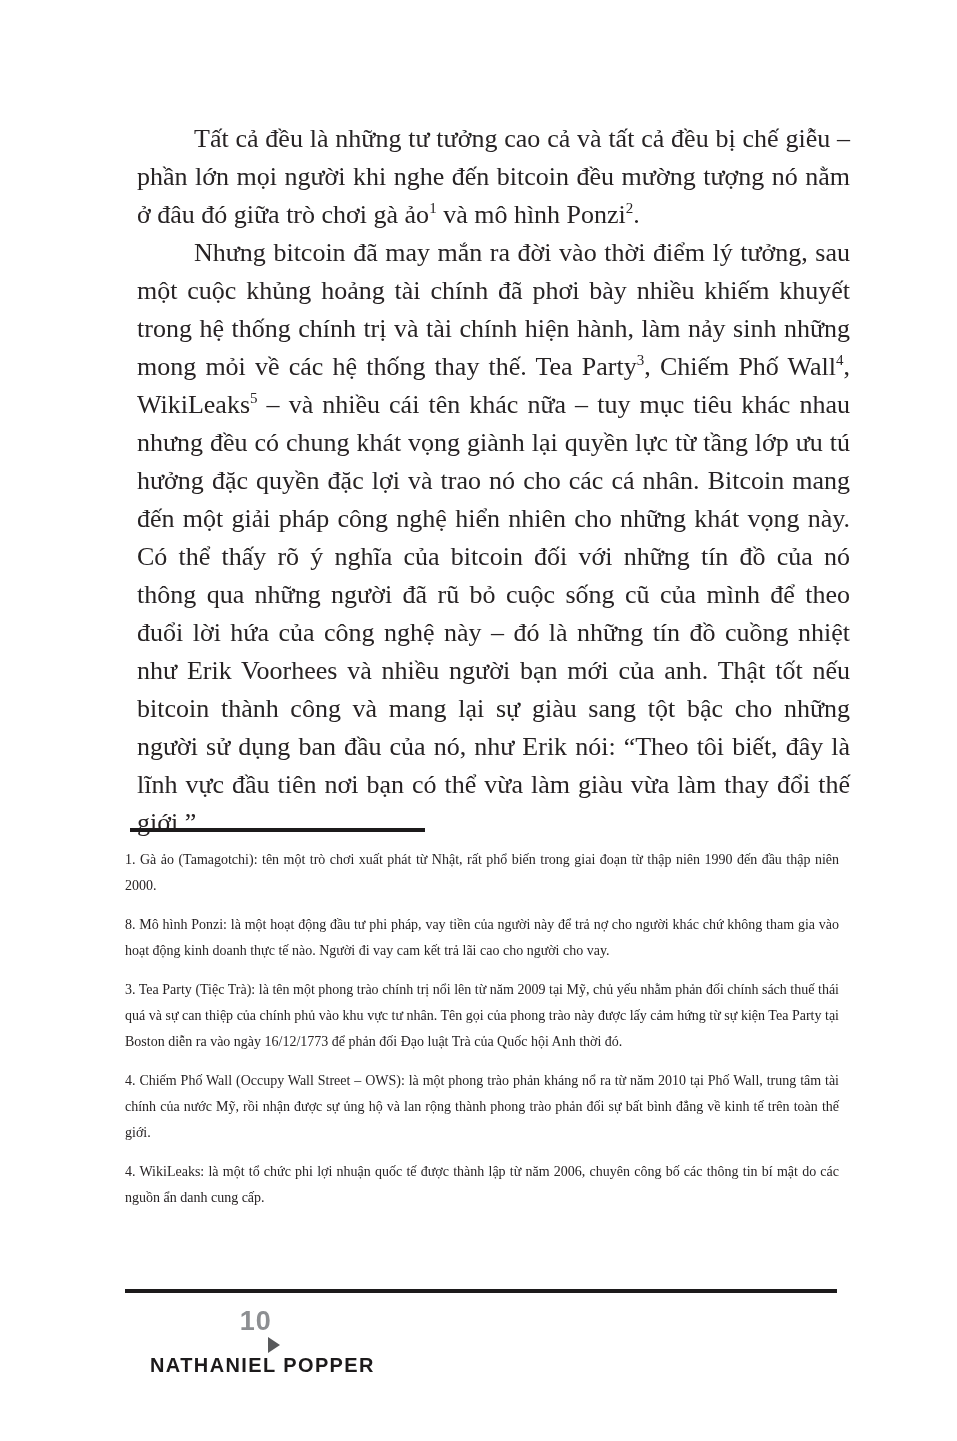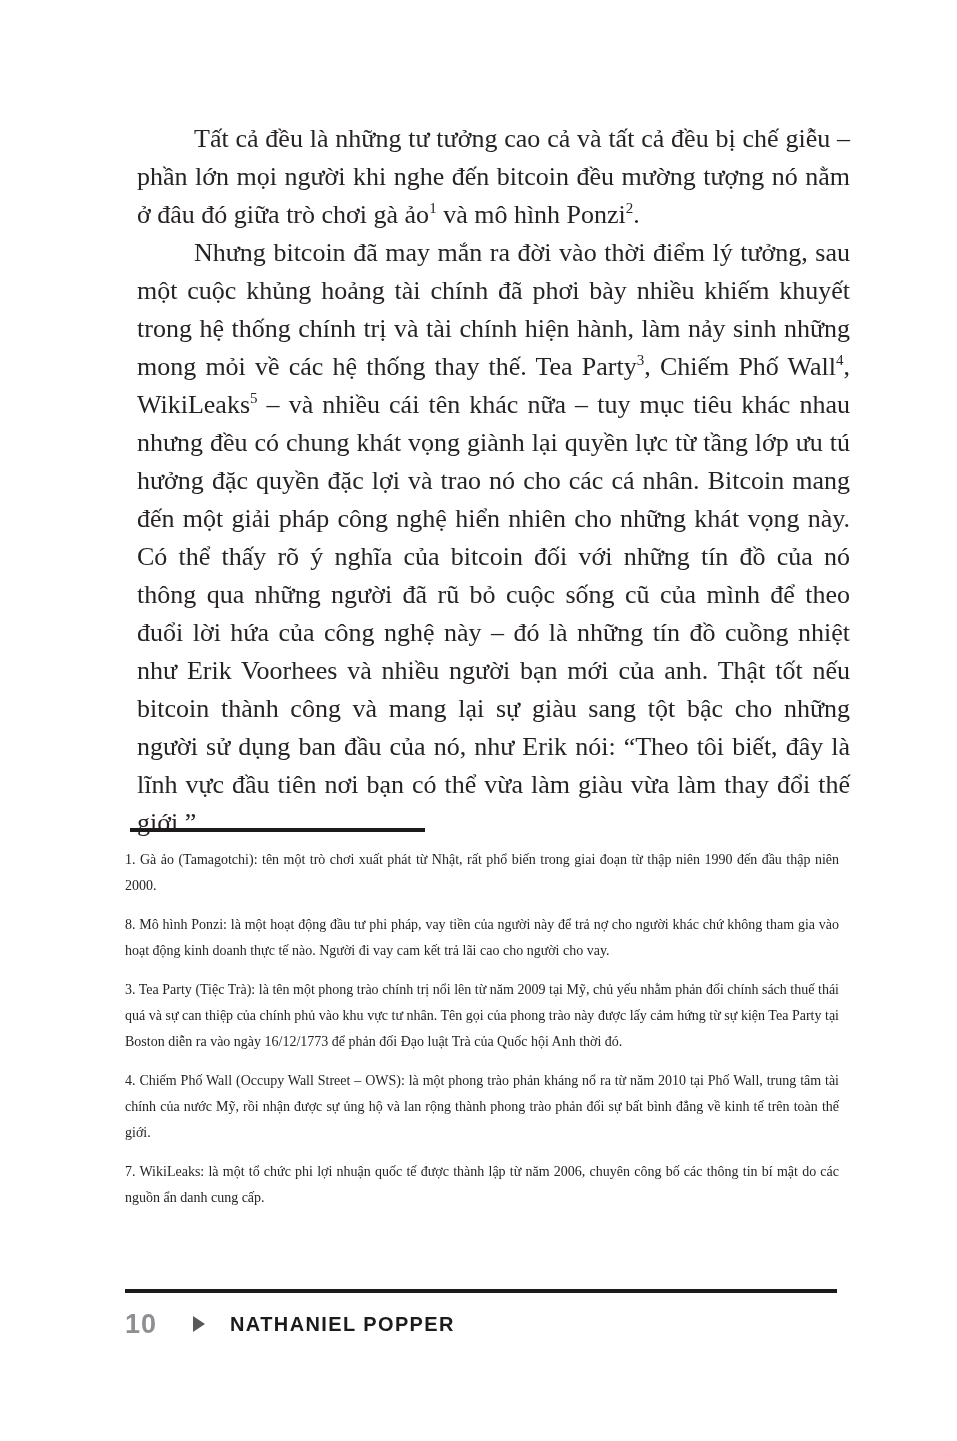--- a/index.html
+++ b/index.html
@@ -68,20 +68,21 @@
     background: var(--rule);
   }
   .footer-row {
     position: absolute;
     left: 125px;
     top: 1306px;
     height: 36px;
     display: flex;
     align-items: center;
     font-family: "Liberation Sans", sans-serif;
+    flex-direction: column;
   }
   .page-number {
     font-size: 27px;
     font-weight: bold;
     color: var(--page-number);
     letter-spacing: 1px;
   }
   .marker-triangle {
     width: 0;
     height: 0;
@@ -111,21 +112,21 @@
       <p class="para">Nhưng bitcoin đã may mắn ra đời vào thời điểm lý tưởng, sau một cuộc khủng hoảng tài chính đã phơi bày nhiều khiếm khuyết trong hệ thống chính trị và tài chính hiện hành, làm nảy sinh những mong mỏi về các hệ thống thay thế. Tea Party<sup>3</sup>, Chiếm Phố Wall<sup>4</sup>, WikiLeaks<sup>5</sup> – và nhiều cái tên khác nữa – tuy mục tiêu khác nhau nhưng đều có chung khát vọng giành lại quyền lực từ tầng lớp ưu tú hưởng đặc quyền đặc lợi và trao nó cho các cá nhân. Bitcoin mang đến một giải pháp công nghệ hiển nhiên cho những khát vọng này. Có thể thấy rõ ý nghĩa của bitcoin đối với những tín đồ của nó thông qua những người đã rũ bỏ cuộc sống cũ của mình để theo đuổi lời hứa của công nghệ này – đó là những tín đồ cuồng nhiệt như Erik Voorhees và nhiều người bạn mới của anh. Thật tốt nếu bitcoin thành công và mang lại sự giàu sang tột bậc cho những người sử dụng ban đầu của nó, như Erik nói: “Theo tôi biết, đây là lĩnh vực đầu tiên nơi bạn có thể vừa làm giàu vừa làm thay đổi thế giới.”</p>
     </main>
 
   <div class="footnote-rule"></div>
 
   <section class="footnotes">
       <p class="footnote">1. Gà ảo (Tamagotchi): tên một trò chơi xuất phát từ Nhật, rất phổ biến trong giai đoạn từ thập niên 1990 đến đầu thập niên 2000.</p>
       <p class="footnote">8. Mô hình Ponzi: là một hoạt động đầu tư phi pháp, vay tiền của người này để trả nợ cho người khác chứ không tham gia vào hoạt động kinh doanh thực tế nào. Người đi vay cam kết trả lãi cao cho người cho vay.</p>
       <p class="footnote">3. Tea Party (Tiệc Trà): là tên một phong trào chính trị nổi lên từ năm 2009 tại Mỹ, chủ yếu nhằm phản đối chính sách thuế thái quá và sự can thiệp của chính phủ vào khu vực tư nhân. Tên gọi của phong trào này được lấy cảm hứng từ sự kiện Tea Party tại Boston diễn ra vào ngày 16/12/1773 để phản đối Đạo luật Trà của Quốc hội Anh thời đó.</p>
       <p class="footnote">4. Chiếm Phố Wall (Occupy Wall Street – OWS): là một phong trào phản kháng nổ ra từ năm 2010 tại Phố Wall, trung tâm tài chính của nước Mỹ, rồi nhận được sự ủng hộ và lan rộng thành phong trào phản đối sự bất bình đẳng về kinh tế trên toàn thế giới.</p>
-      <p class="footnote">7. WikiLeaks: là một tổ chức phi lợi nhuận quốc tế được thành lập từ năm 2006, chuyên công bố các thông tin bí mật do các nguồn ẩn danh cung cấp.</p>
+      <p class="footnote">4. WikiLeaks: là một tổ chức phi lợi nhuận quốc tế được thành lập từ năm 2006, chuyên công bố các thông tin bí mật do các nguồn ẩn danh cung cấp.</p>
     </section>
 
   <footer>
     <div class="footer-rule"></div>
     <div class="footer-row">
       <span class="page-number">10</span>
       <span class="marker-triangle"></span>
       <span class="running-title">NATHANIEL POPPER</span>
     </div>
   </footer>

